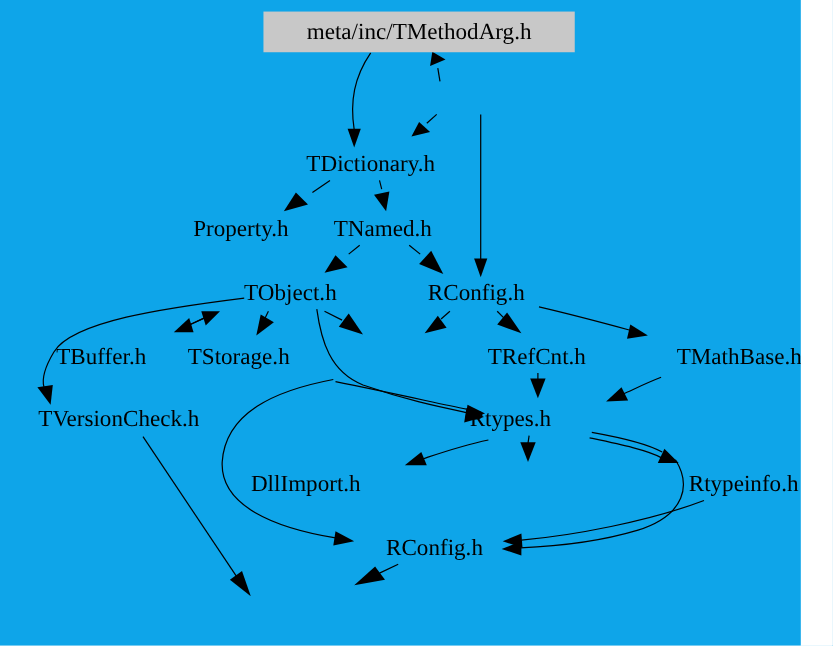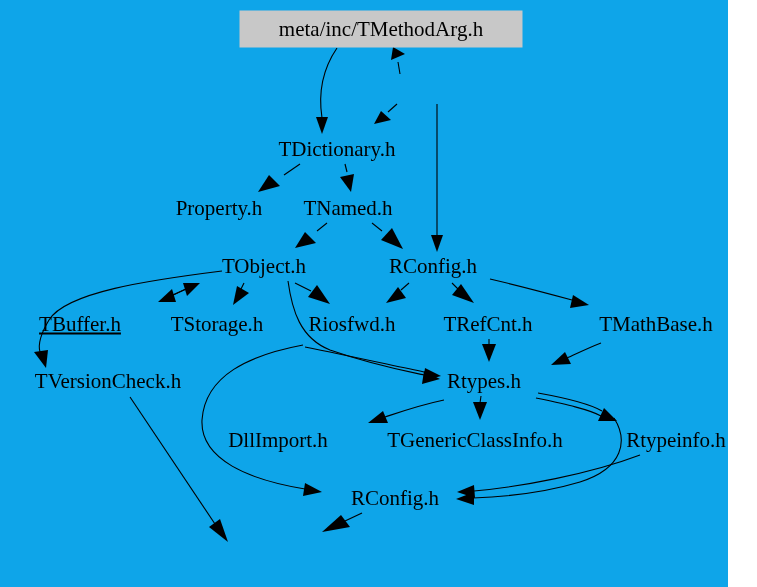--- a/index.html
+++ b/index.html
@@ -183,25 +183,23 @@
 
   <div class="node-box" style="left:381px;top:29px;width:283px;height:37px;">
     <span class="node-label">meta/inc/TMethodArg.h</span>
   </div>
 
   <div class="node-label" style="left:219px;top:208px;">Property.h</div>
   <div class="node-label" style="left:337px;top:149px;">TDictionary.h</div>
   <div class="node-label" style="left:348px;top:208px;">TNamed.h</div>
   <div class="node-label" style="left:264px;top:266px;">TObject.h</div>
   <div class="node-label" style="left:433px;top:266px;">RConfig.h</div>
-  <div class="node-label" style="left:80px;top:324px;text-decoration:underline;">TBuffer.h</div>
+  <div class="node-label" style="left:92px;top:324px;">TBuffer.h</div>
   <div class="node-label" style="left:217px;top:324px;">TStorage.h</div>
-  <div class="node-label" style="left:352px;top:324px;">Riosfwd.h</div>
   <div class="node-label" style="left:488px;top:324px;">TRefCnt.h</div>
-  <div class="node-label" style="left:656px;top:324px;">TMathBase.h</div>
+  <div class="node-label" style="left:672px;top:324px;">TMathBase.h</div>
   <div class="node-label" style="left:108px;top:381px;">TVersionCheck.h</div>
-  <div class="node-label" style="left:484px;top:381px;">Rtypes.h</div>
+  <div class="node-label" style="left:464px;top:381px;">Rtypes.h</div>
   <div class="node-label" style="left:278px;top:440px;">DllImport.h</div>
-  <div class="node-label" style="left:475px;top:440px;">TGenericClassInfo.h</div>
   <div class="node-label" style="left:676px;top:440px;">Rtypeinfo.h</div>
   <div class="node-label" style="left:395px;top:498px;">RConfig.h</div>
 
 </div>
 
 </body></html>

